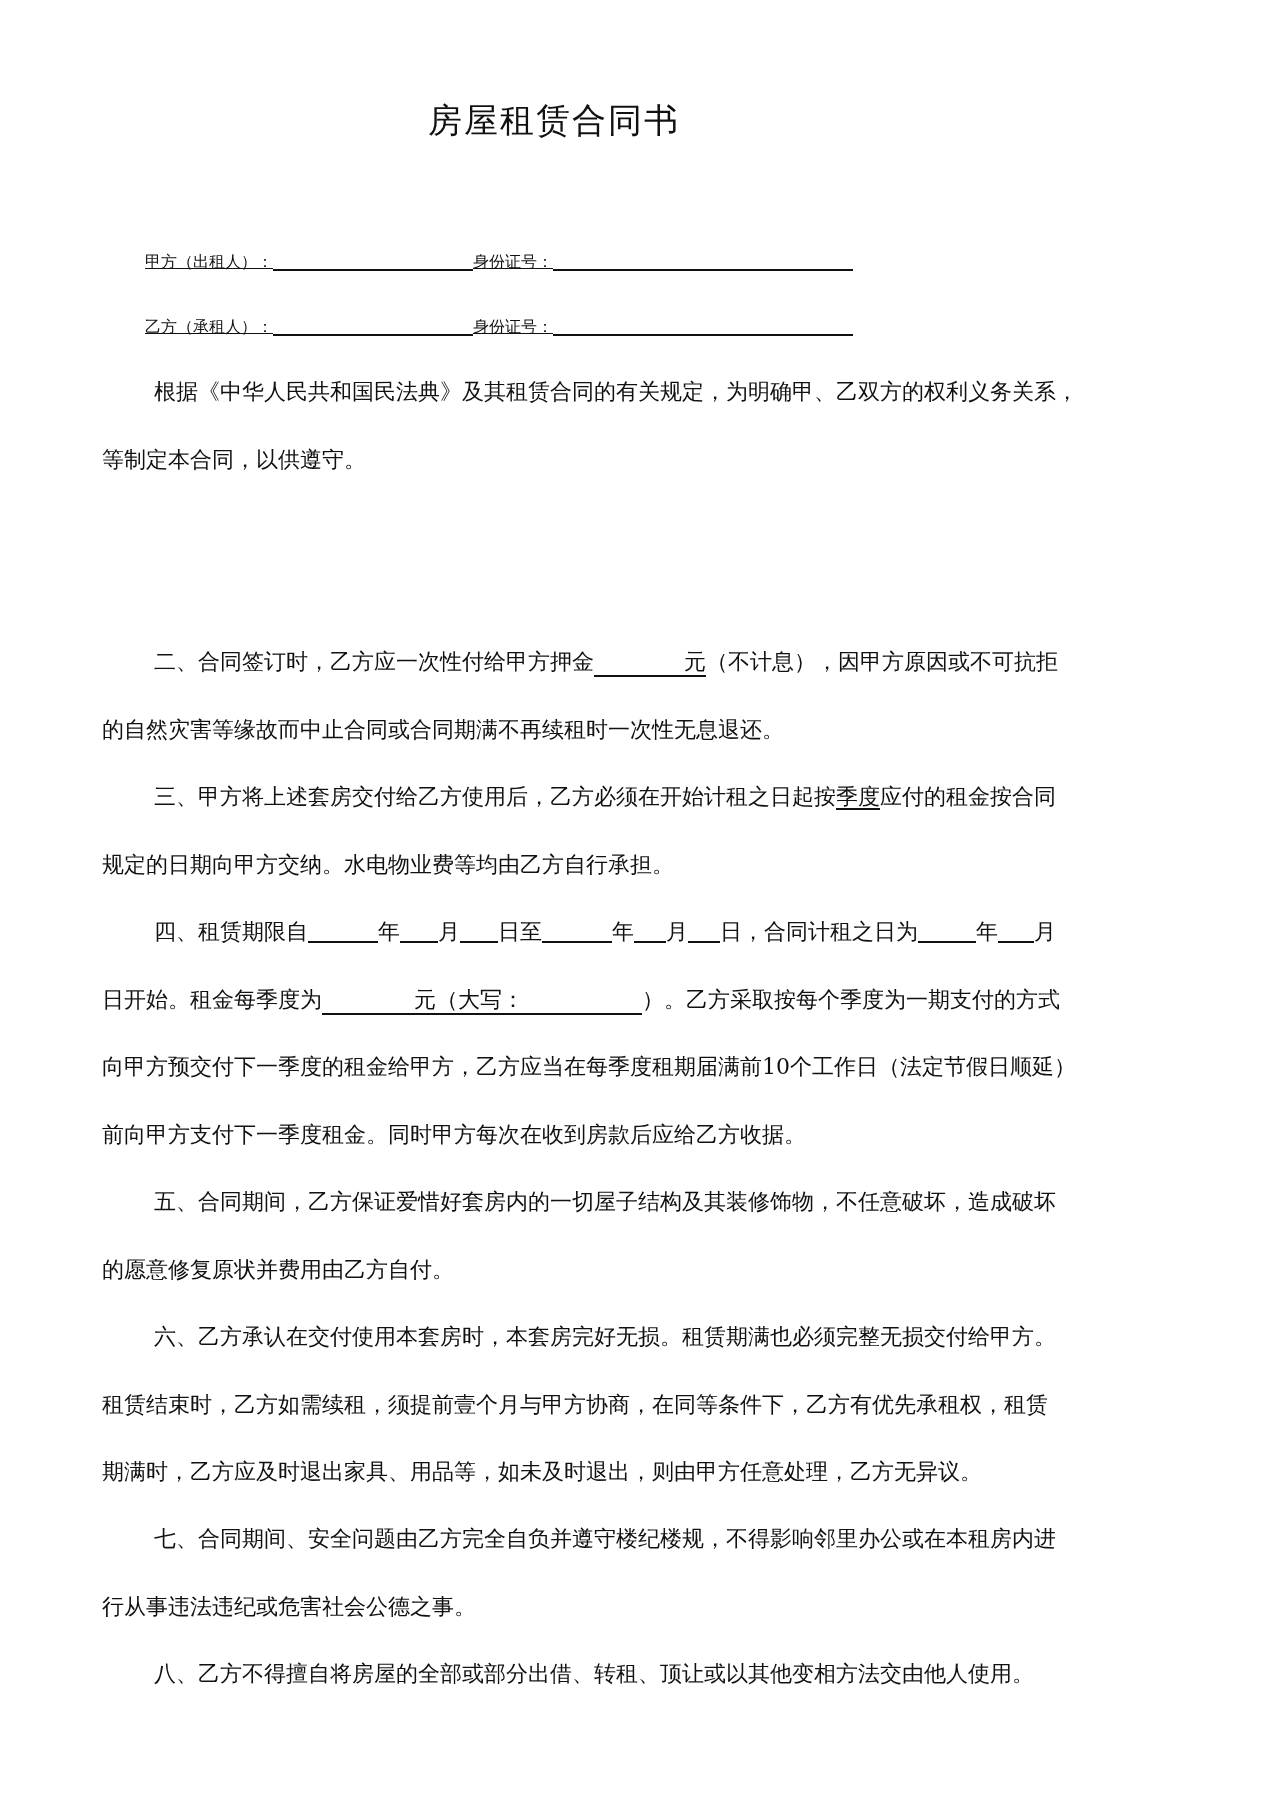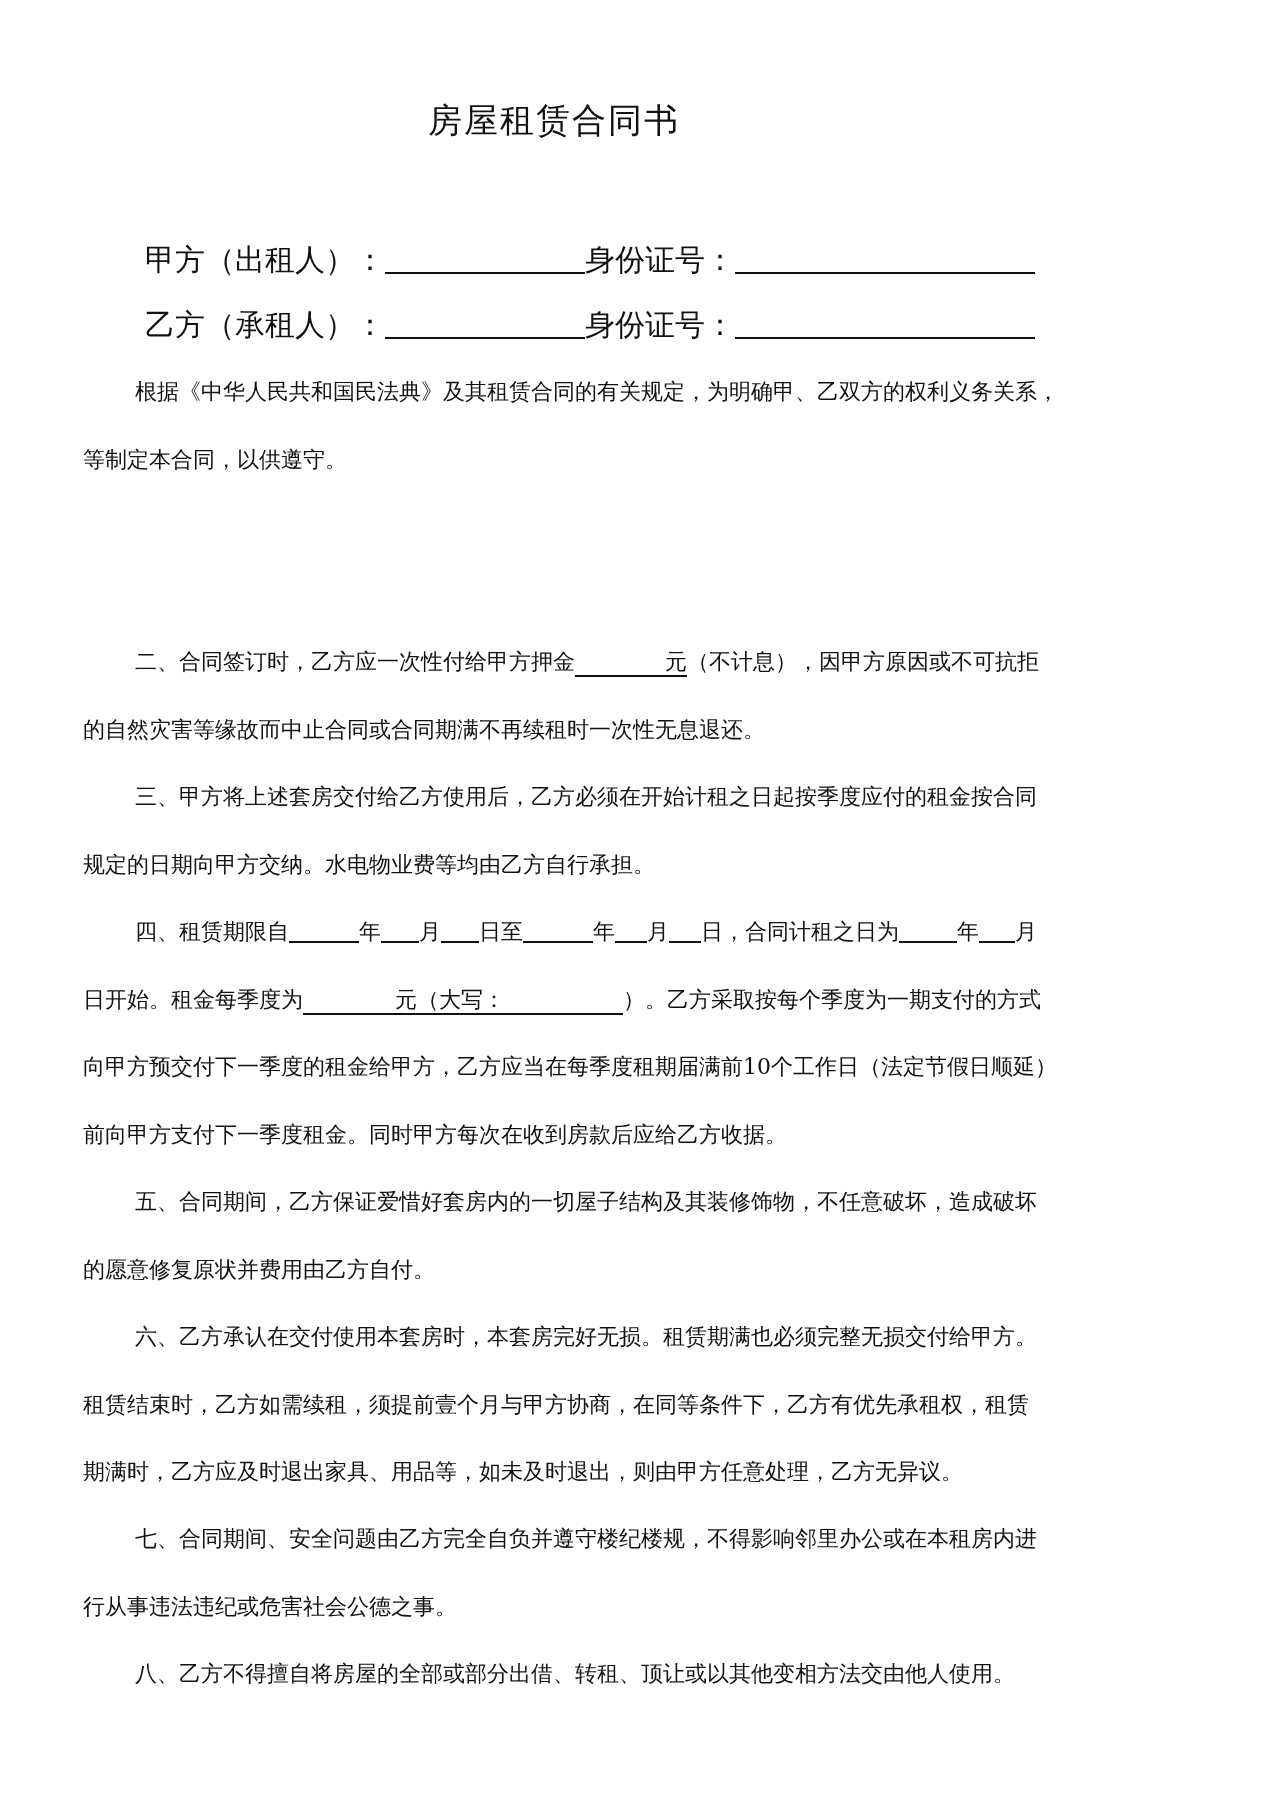--- a/index.html
+++ b/index.html
@@ -22,52 +22,54 @@
       left: 0; top: 100px;
       width: 1108px;
       text-align: center;
       font-size: 34px;
       letter-spacing: 2px;
       line-height: 40px;
     }
     .party-line {
       position: absolute;
       left: 145px;
-      font-size: 30px;
+      font-size: 16px;
       line-height: 30px;
       white-space: nowrap;
+      text-decoration: underline;
     }
     .fill {
       display: inline-block;
       border-bottom: 2px solid #111;
       height: 24px;
       vertical-align: -4px;
     }
     .para {
       position: absolute;
-      left: 83px;
+      left: 102px;
       width: 1100px;
       font-size: 22px;
       line-height: 67.5px;
       text-align: justify;
       text-align-last: left;
     }
     .line {
       display: block;
       white-space: nowrap;
       height: 67.5px;
     }
     .indent { padding-left: 52px; }
     .blank {
       display: inline-block;
       border-bottom: 2px solid #111;
       height: 24px;
       vertical-align: -4px;
     }
     .ul-text {
+      text-decoration: underline;
       text-underline-offset: 4px;
     }
     .inline-ul {
       border-bottom: 2px solid #111;
       padding-bottom: 1px;
     }
   </style>
 </head>
 <body>
 

